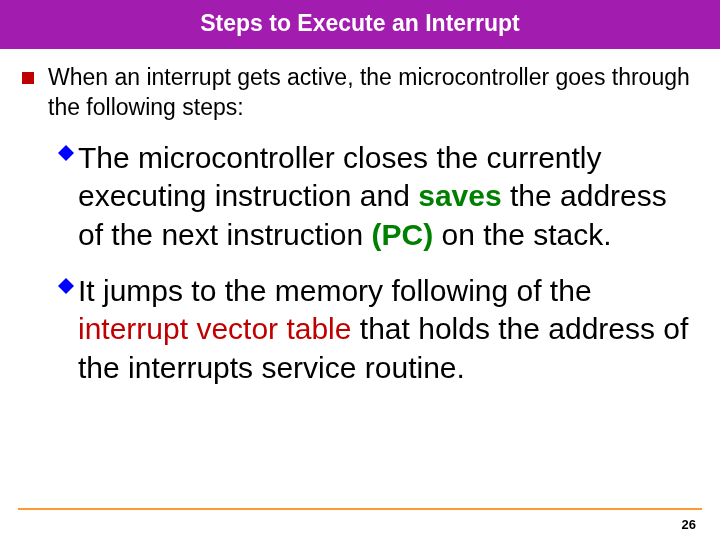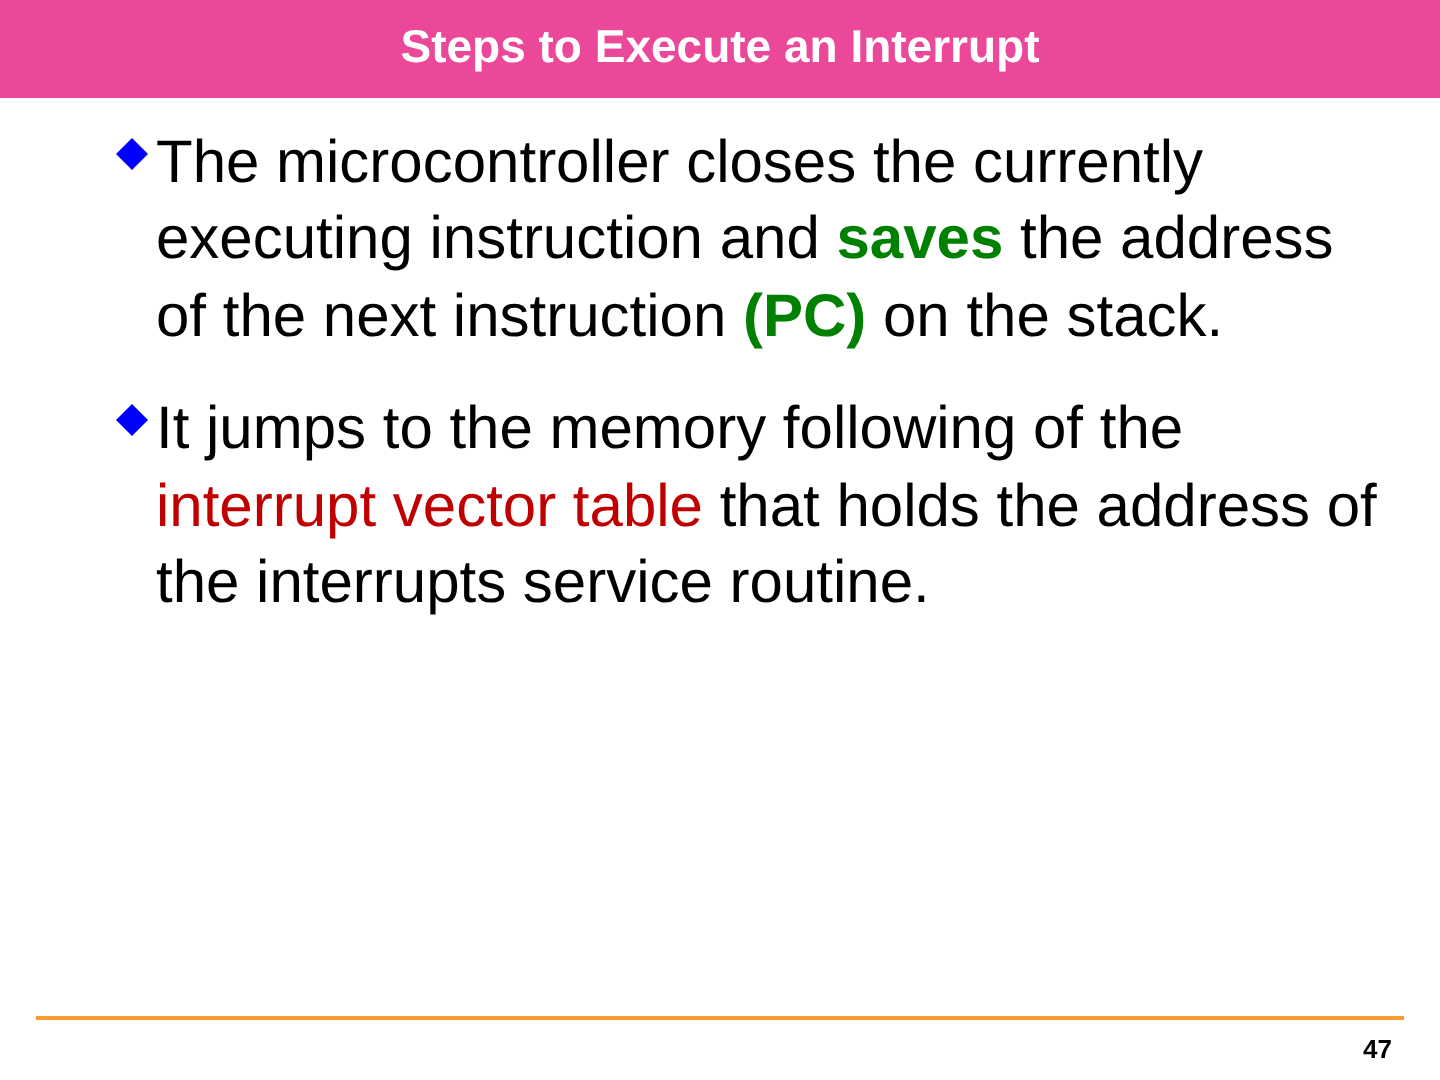--- a/index.html
+++ b/index.html
@@ -5,21 +5,21 @@
   * { margin: 0; padding: 0; box-sizing: border-box; }
   body {
     width: 720px;
     height: 540px;
     font-family: Arial, Helvetica, sans-serif;
     background: #ffffff;
     position: relative;
     overflow: hidden;
   }
   .title-bar {
-    background: #ec4899;
+    background: #a21caf;
     color: #ffffff;
     font-weight: bold;
     font-size: 23px;
     text-align: center;
     padding: 10px 0 12px 0;
   }
   .content {
     padding: 14px 22px 0 22px;
   }
   .top-bullet {
@@ -80,20 +80,24 @@
     color: #000000;
   }
 </style>
 </head>
 <body>
 
 <div class="title-bar">Steps to Execute an Interrupt</div>
 
 <div class="content">
 
+  <div class="top-bullet">
+    <div class="sq-bullet"></div>
+    <div class="top-text">When an interrupt gets active, the microcontroller goes through the following steps:</div>
+  </div>
 
   <div class="sub-list">
 
     <div class="sub-item">
       <div class="diamond">
         <svg width="16" height="16" viewBox="0 0 16 16">
             <polygon points="8,0 16,8 8,16 0,8" fill="#0000ff"></polygon>
           </svg>
       </div>
       <div class="sub-text">
@@ -110,13 +114,13 @@
       <div class="sub-text">
         <span>It jumps to the memory following of the </span><span class="red-plain">interrupt vector table</span><span> that holds the address of the interrupts service routine.</span>
       </div>
     </div>
 
   </div>
 
 </div>
 
 <div class="footer-line"></div>
-<div class="page-num">47</div>
+<div class="page-num">26</div>
 
 </body></html>

